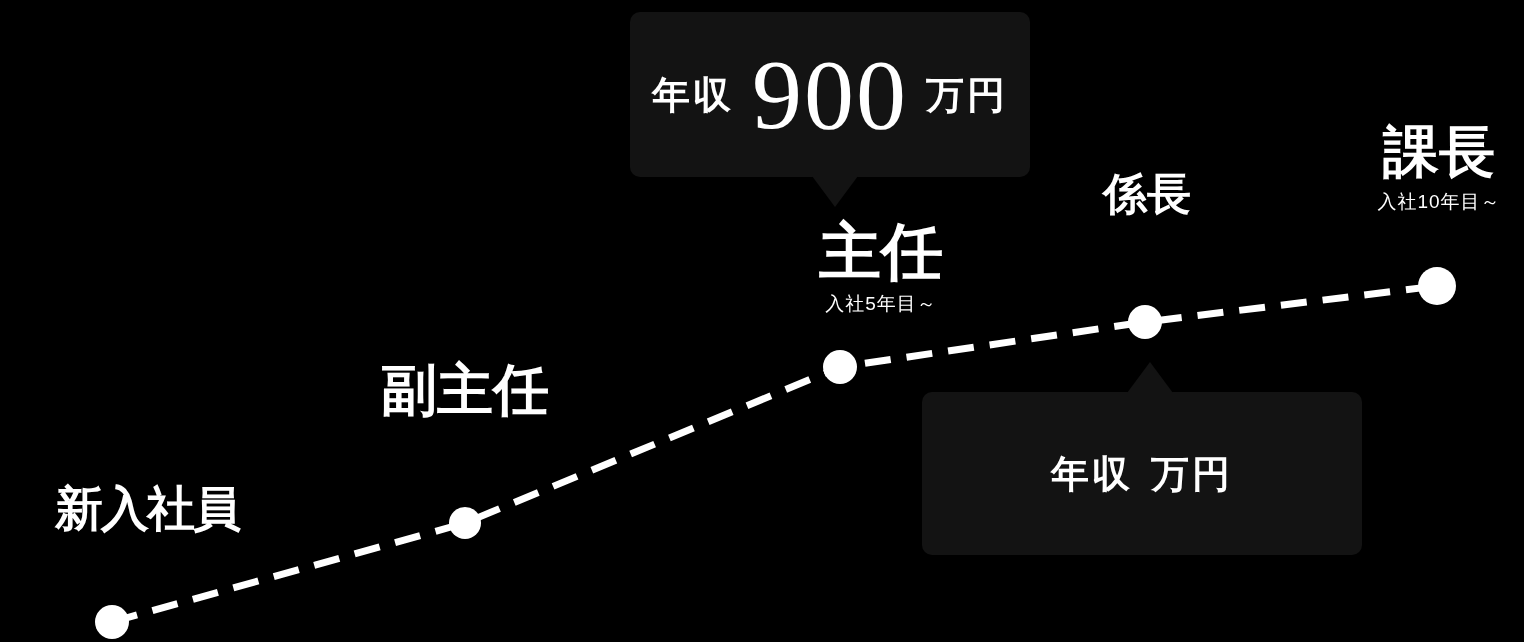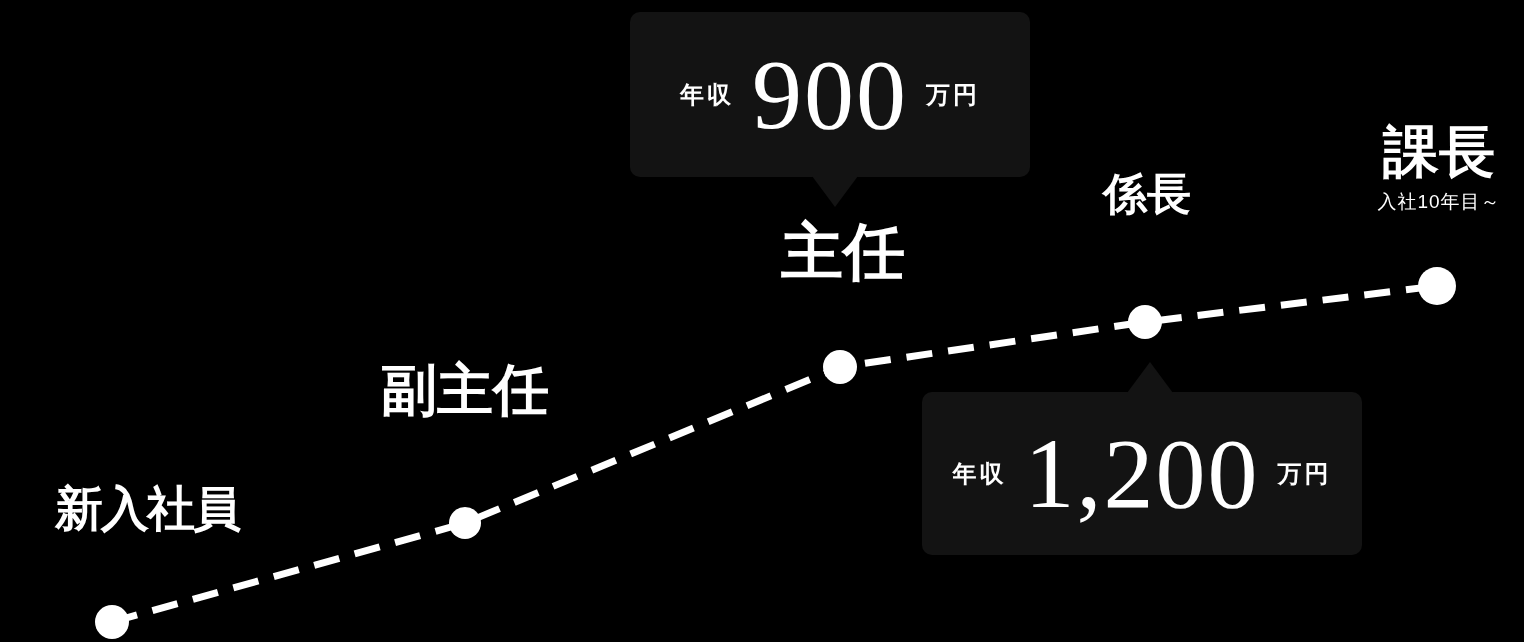--- a/index.html
+++ b/index.html
@@ -17,42 +17,42 @@
 
   .callout{
     position:absolute;
     background:#131313;
     border-radius:10px;
     display:flex;align-items:center;justify-content:center;
     gap:18px;
     box-sizing:border-box;
   }
   .callout .unit{
-    font-size:24px;font-weight:600;letter-spacing:3px;color:#ffffff;line-height:1;
+    font-size:38px;font-weight:600;letter-spacing:3px;color:#ffffff;line-height:1;
   }
   .callout .amount{
     font-family:"Liberation Serif", serif;
     font-size:100px;font-weight:400;line-height:1;letter-spacing:2px;color:#ffffff;text-align:center;
   }
   .pointer{position:absolute;width:0;height:0;
     border-left:23px solid transparent;border-right:23px solid transparent;}
   .pointer.down{border-top:31px solid #131313;bottom:-30px;}
   .pointer.up{border-bottom:31px solid #131313;top:-30px;}
 
   .callout-900{left:630px;top:12px;width:400px;height:165px;}
   .callout-900 .pointer{left:182px;}
   .callout-1200{left:922px;top:392px;width:440px;height:163px;}
   .callout-1200 .pointer{left:205px;}
 
   .step{position:absolute;text-align:center;transform:translateX(-50%);white-space:nowrap;}
   .step .title{font-weight:bold;line-height:1.05;color:#ffffff;}
   .step .subtitle{font-weight:normal;font-size:19px;margin-top:7px;letter-spacing:1px;color:#ffffff;}
   .step-1{left:147px;top:484px;}  .step-1 .title{font-size:48px;letter-spacing:-2px;}
   .step-2{left:465px;top:361px;}  .step-2 .title{font-size:56px;}
-  .step-3{left:843px;top:219px;}  .step-3 .title{font-size:62px;}
+  .step-3{left:881px;top:219px;}  .step-3 .title{font-size:62px;}
   .step-4{left:1147px;top:171px;} .step-4 .title{font-size:44px;}
   .step-5{left:1431px;top:123px;margin-left:8px;} .step-5 .title{font-size:56px;}
 </style>
 </head>
 <body>
 
 <div class="stage">
 
   <svg class="trend" viewBox="0 0 1524 642">
     <polyline class="trend-line" points="112,622 465,523 840,367 1145,322 1437,286"></polyline>
@@ -65,35 +65,35 @@
 
   <div class="callout callout-900">
     <span class="unit">年収</span>
     <span class="amount">900</span>
     <span class="unit">万円</span>
     <div class="pointer down"></div>
   </div>
 
   <div class="callout callout-1200">
     <span class="unit">年収</span>
-    <span class="amount">1,200</span>
     <span class="unit">万円</span>
     <div class="pointer up"></div>
   </div>
 
   <div class="step step-1">
     <div class="title">新入社員</div>
   </div>
 
   <div class="step step-2">
     <div class="title">副主任</div>
   </div>
 
   <div class="step step-3">
     <div class="title">主任</div>
+    <div class="subtitle">入社5年目～</div>
   </div>
 
   <div class="step step-4">
     <div class="title">係長</div>
   </div>
 
   <div class="step step-5">
     <div class="title">課長</div>
     <div class="subtitle">入社10年目～</div>
   </div>

